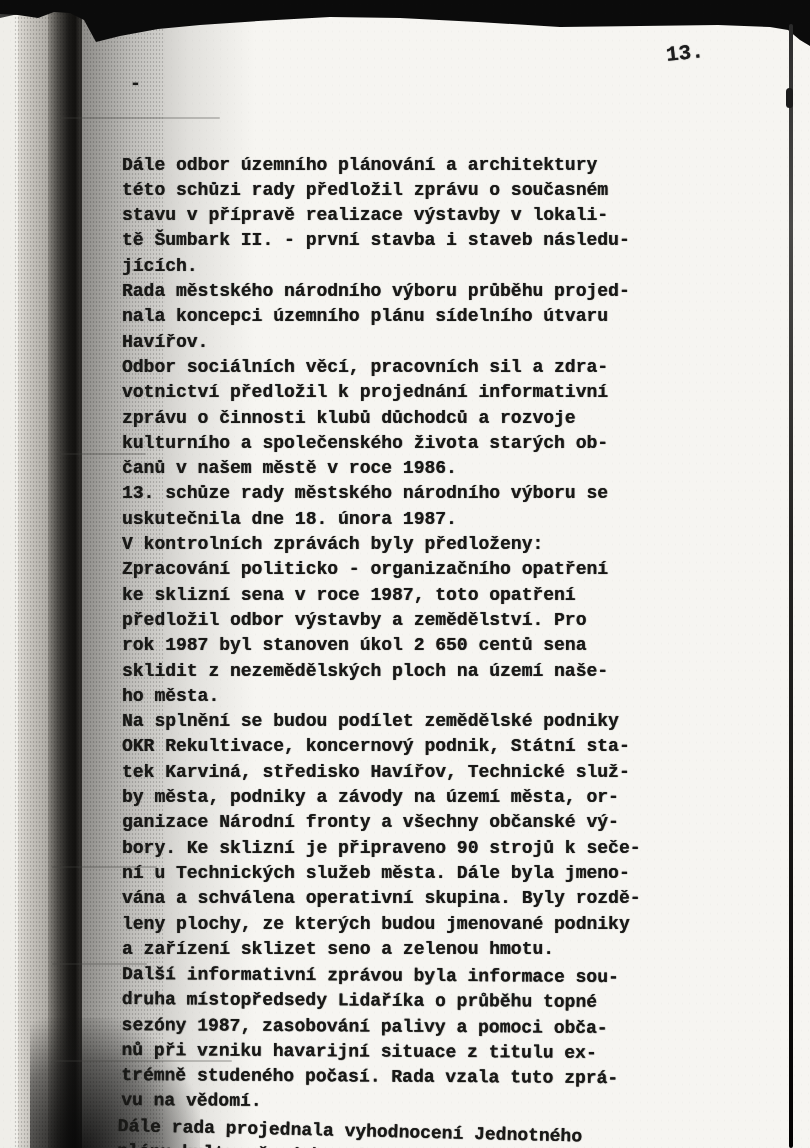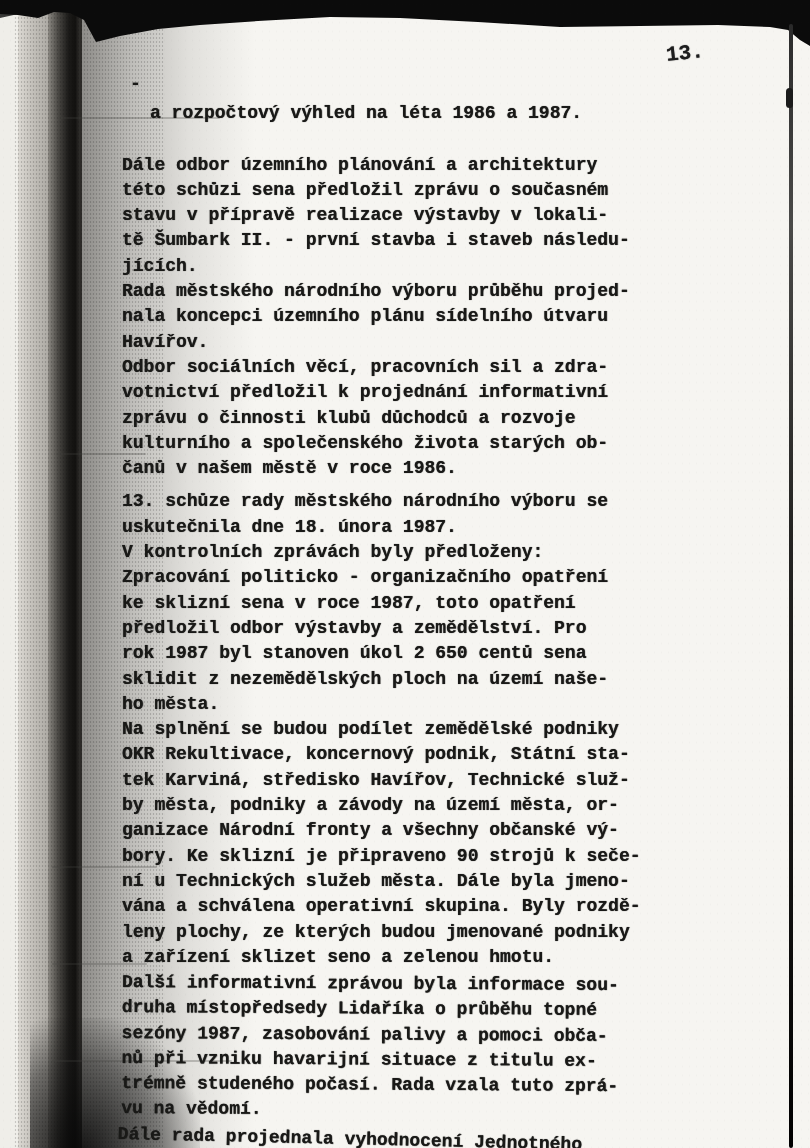--- a/index.html
+++ b/index.html
@@ -81,21 +81,21 @@
     position:absolute;left:122px;top:76px;width:630px;
     font-size:18px;line-height:25.3px;font-weight:700;
     color:#191917;
     text-shadow:0 0 0.9px rgba(25,25,23,0.85), 0.6px 0.4px 0 rgba(25,25,23,0.25);
   }
   .para{
     margin:0;white-space:pre-line;
   }
   .para-first{position:relative;padding-left:28px;margin-bottom:26px;}
   .stray-mark{position:absolute;left:8px;top:-4px;font-weight:700;}
-  .gap-after{margin-bottom:8px;}
+  .gap-after{}
   .tilt-small{transform:rotate(0.35deg);transform-origin:left top;}
   .tilt-more{transform:rotate(1.3deg) translateX(-4px);transform-origin:left top;}
 </style>
 </head>
 <body>
 
 <div id="scan">
 
   <div class="prev-page-white"></div>
   <div class="prev-page-edge"></div>
@@ -111,24 +111,24 @@
   <div class="streak streak2"></div>
   <div class="streak streak3"></div>
   <div class="streak streak4"></div>
   <div class="streak streak5"></div>
   <div class="page-noise"></div>
 
   <div class="page-number">13.</div>
 
   <div id="textblock">
     <p class="para para-first">
-      <span class="stray-mark">-</span><span>a rozpočtový výhled na léta 1986 a 1987.</span>
+      <span class="stray-mark">-</span>
     </p>
     <p class="para">Dále odbor územního plánování a architektury
-této schůzi sena předložil zprávu o současném
+této schůzi rady předložil zprávu o současném
 stavu v přípravě realizace výstavby v lokali-
 tě Šumbark II. - první stavba i staveb následu-
 jících.</p>
     <p class="para">Rada městského národního výboru průběhu projed-
 nala koncepci územního plánu sídelního útvaru
 Havířov.</p>
     <p class="para gap-after">Odbor sociálních věcí, pracovních sil a zdra-
 votnictví předložil k projednání informativní
 zprávu o činnosti klubů důchodců a rozvoje
 kulturního a společenského života starých ob-

